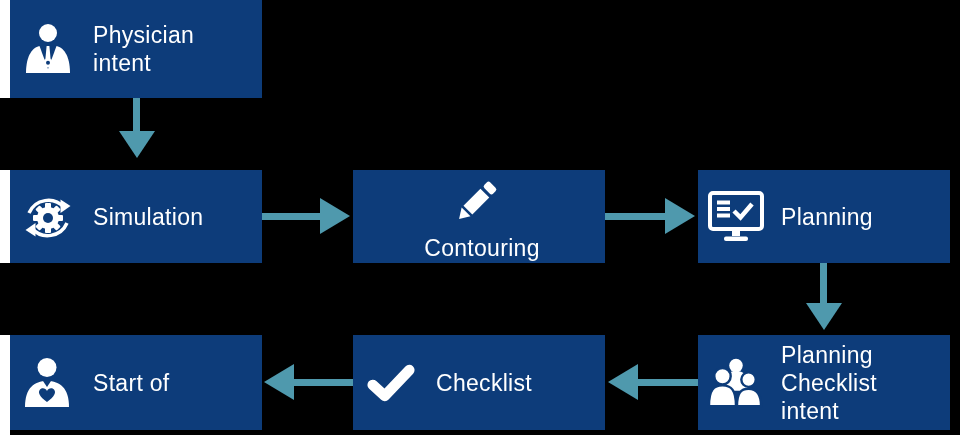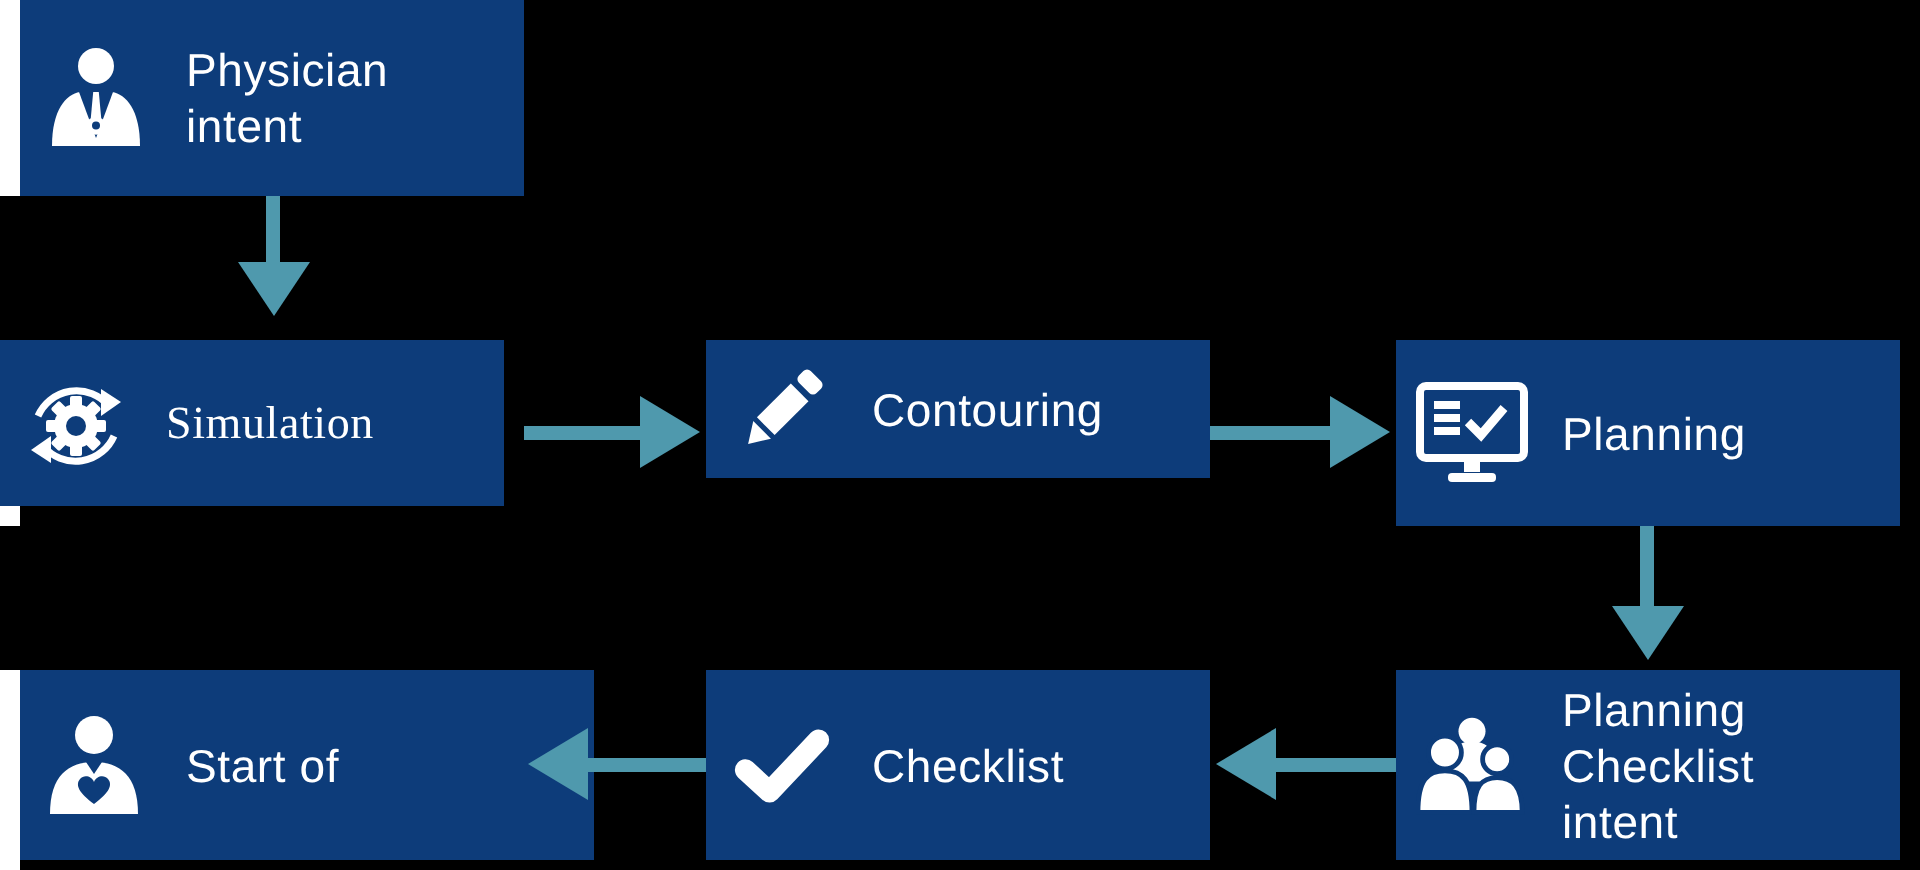--- a/index.html
+++ b/index.html
@@ -42,26 +42,26 @@
   }
   .node .label {
     font-size: 23px;
     line-height: 28px;
     letter-spacing: 0.3px;
     font-weight: 400;
   }
   .node .line { display: block; }
 
   #n-physician  { left: 10px;  top: 0;     width: 252px; height: 98px; }
-  #n-simulation { left: 0;  top: 170px; width: 252px; height: 83px; font-family: Liberation Serif, serif; }
-  #n-contouring { left: 353px; top: 170px; width: 252px; height: 69px; }
+  #n-simulation { left: 10px;  top: 170px; width: 252px; height: 93px; }
+  #n-contouring { left: 353px; top: 170px; width: 252px; height: 93px; flex-direction: column; }
   #n-planning   { left: 698px; top: 170px; width: 252px; height: 93px; }
   #n-review     { left: 698px; top: 335px; width: 252px; height: 95px; }
   #n-checklist  { left: 353px; top: 335px; width: 252px; height: 95px; }
-  #n-start      { left: 10px;  top: 335px; width: 287px; height: 95px; }
+  #n-start      { left: 10px;  top: 335px; width: 252px; height: 95px; }
 
   .stem { position: absolute; background: var(--arrow, #4f99ad); }
   .head { position: absolute; width: 0; height: 0; }
   .head.right { border-top: 18px solid transparent; border-bottom: 18px solid transparent; border-left: 30px solid var(--arrow, #4f99ad); }
   .head.left  { border-top: 18px solid transparent; border-bottom: 18px solid transparent; border-right: 30px solid var(--arrow, #4f99ad); }
   .head.down  { border-left: 18px solid transparent; border-right: 18px solid transparent; border-top: 27px solid var(--arrow, #4f99ad); }
 
   
   #a1 .stem { left: 133px; top: 98px;  width: 7px; height: 34px; }
   #a1 .head { left: 119px; top: 131px; }

